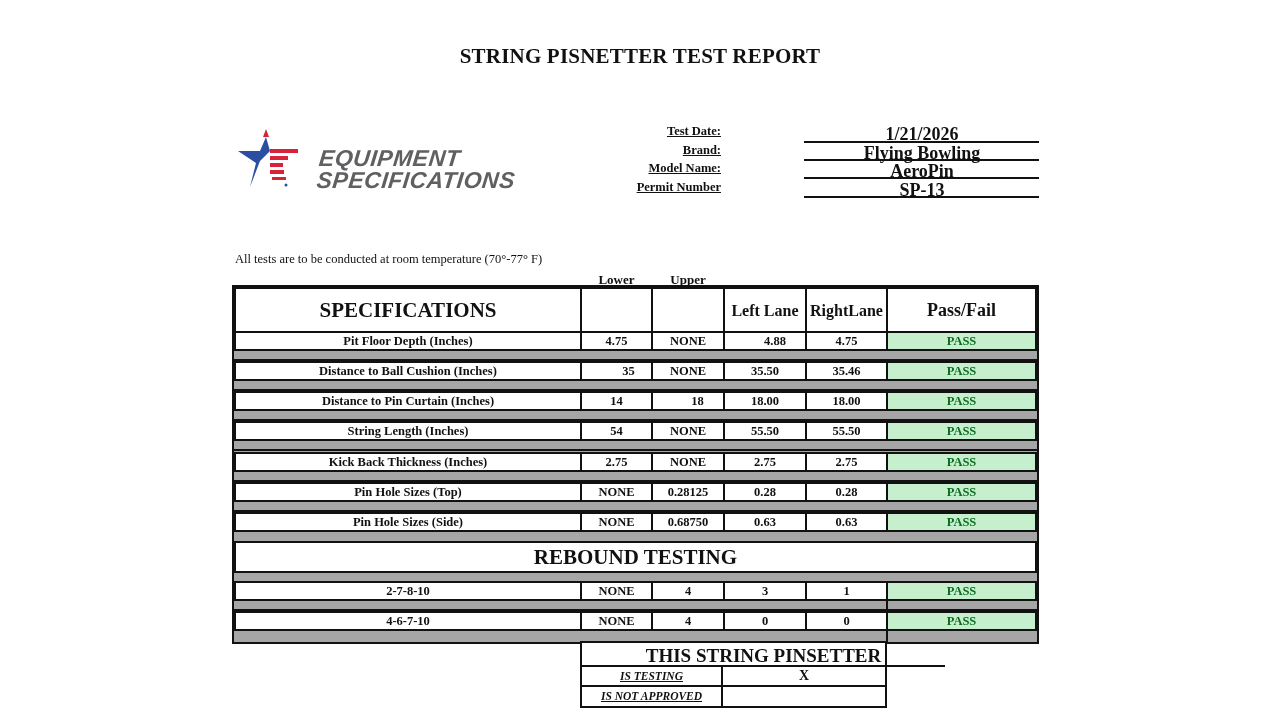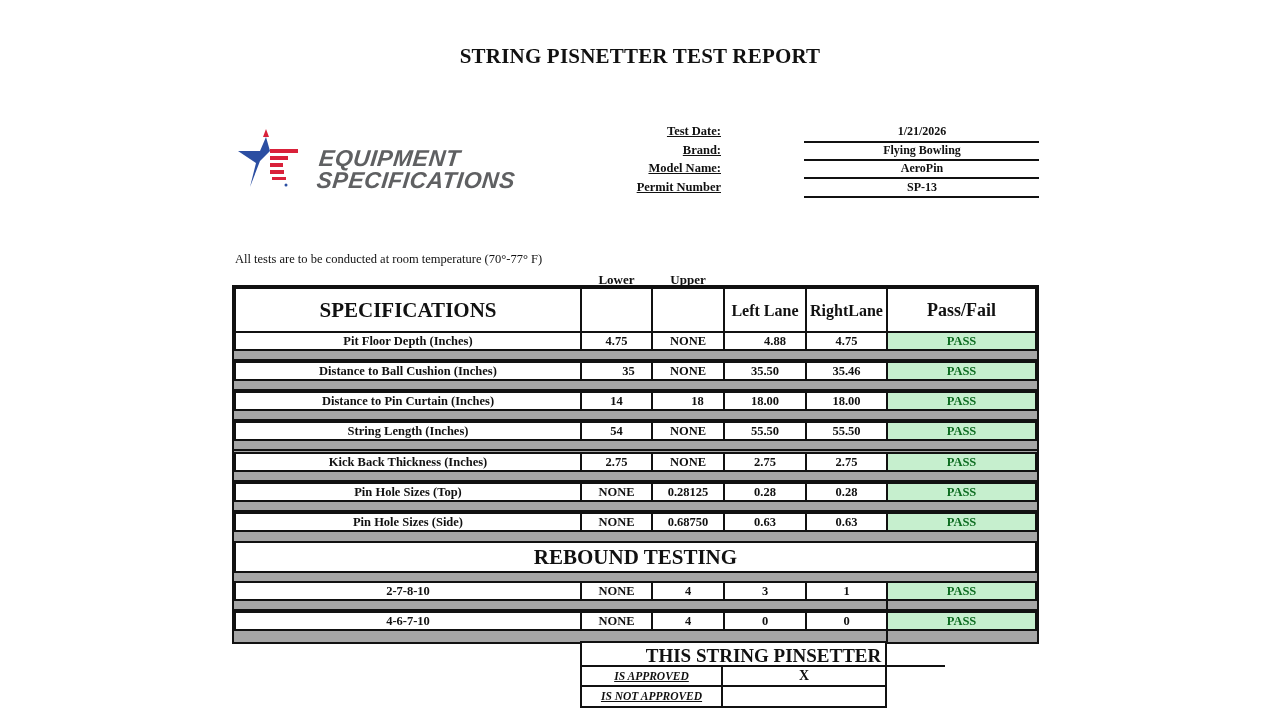--- a/index.html
+++ b/index.html
@@ -8,21 +8,21 @@
   .abs { position:absolute; }
   .title { left:0; width:1280px; top:44px; text-align:center; font-weight:bold; font-size:21px; letter-spacing:0.2px; }
 
   
   .logo { left:236px; top:127px; width:345px; height:66px; }
   .logo-text { position:absolute; left:82px; top:20px; font-family:"Liberation Sans", sans-serif;
                font-weight:bold; font-style:italic; color:#5f6062; font-size:23px; line-height:22px; letter-spacing:0.5px; transform:skewX(-6deg); }
 
   
   .info-label { left:600px; width:121px; text-align:right; font-weight:bold; font-size:12.5px; text-decoration:underline; }
-  .info-val { left:806px; width:232px; text-align:center; font-weight:bold; font-size:12px; }
+  .info-val { left:806px; width:232px; text-align:center; font-weight:bold; font-size:18px; }
   .info-line { left:804px; width:235px; height:2px; background:#111; }
 
   .note { left:235px; top:252px; font-size:12.5px; }
 
   
   .tbl { left:232px; top:285px; width:807px; height:359px; border:2px solid #111; box-sizing:border-box; background:#a6a6a6; }
   .cell { position:absolute; background:#fff; border:2px solid #111; box-sizing:border-box;
           display:flex; align-items:center; justify-content:center; text-align:center; font-weight:bold; font-size:12.5px; line-height:1; }
   .hdr-big { font-size:21px; }
   .hdr-small { font-size:13px; line-height:16px;gap:44px; }
@@ -190,20 +190,20 @@
     <div class="cell" style="left:489px;top:324px;width:84px;height:20px;">0</div>
     <div class="cell" style="left:571px;top:324px;width:83px;height:20px;">0</div>
     <div class="cell pass" style="left:652px;top:324px;width:151px;height:20px;">PASS</div>
   </div>
   <div class="sep" style="left:652px;top:342px;width:2px;height:13px;"></div>
 </div>
 
 <div class="abs appr">
   <div class="appr-title">THIS STRING PINSETTER</div>
   <div class="appr-row" style="top:24px;">
-    <div class="appr-lbl">IS APPROVED</div>
+    <div class="appr-lbl">IS TESTING</div>
     <div class="appr-val">X</div>
   </div>
   <div class="appr-row" style="top:44px;height:19px;border-bottom:none;">
     <div class="appr-lbl">IS NOT APPROVED</div>
     <div class="appr-val"></div>
   </div>
 </div>
 
 </body></html>

